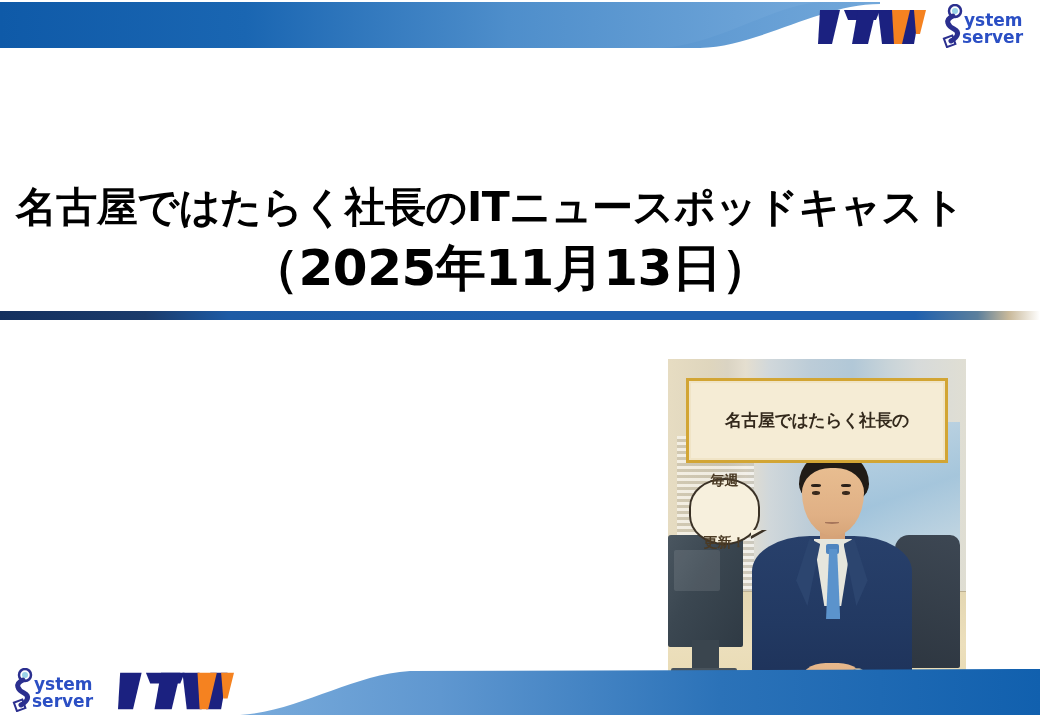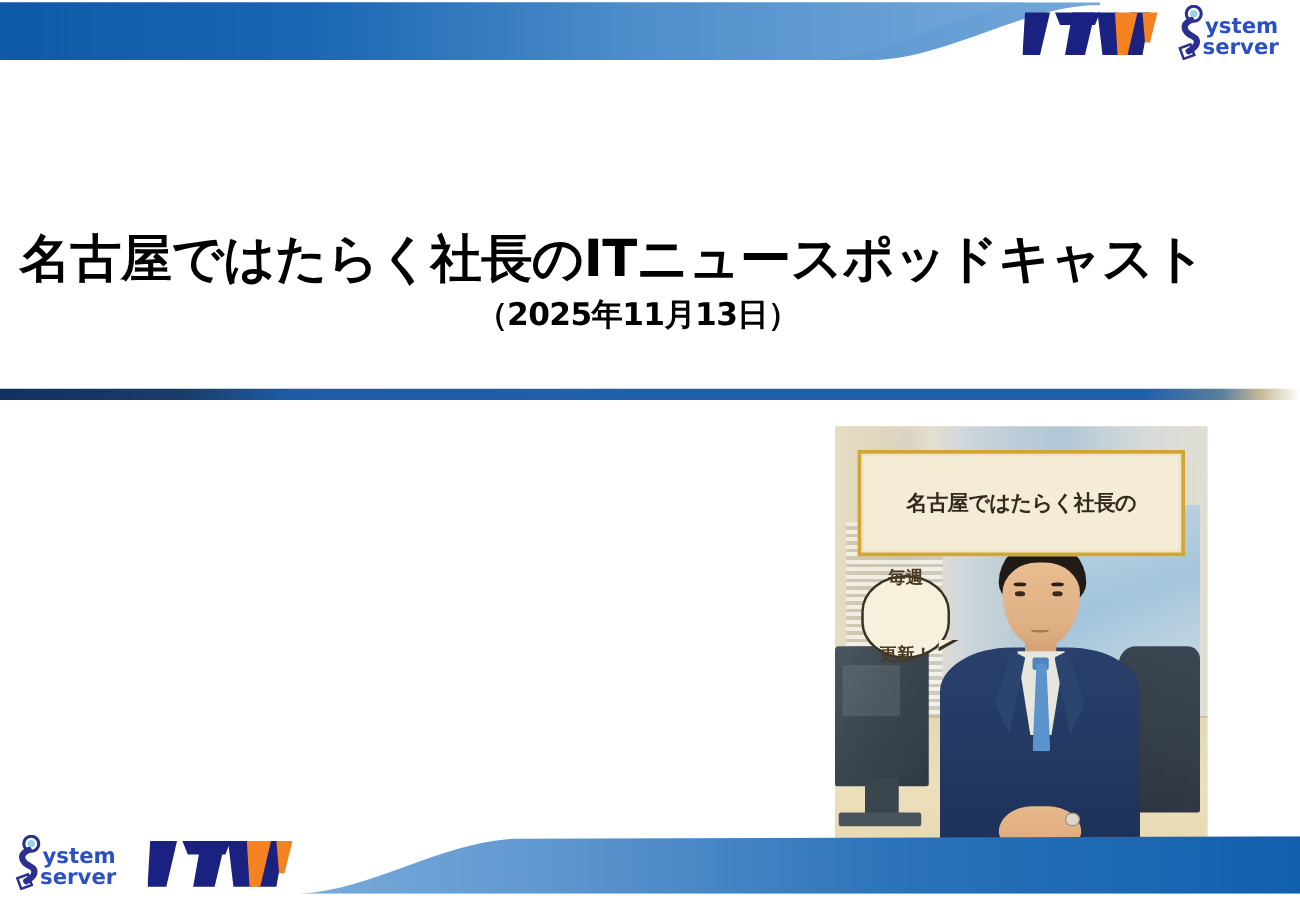--- a/index.html
+++ b/index.html
@@ -59,21 +59,21 @@
   .title-line {
     font-family: "DejaVu Sans", "Liberation Sans", sans-serif;
     font-weight: bold;
     font-size: 41px;
     line-height: 1.35;
     color: #000000;
     letter-spacing: -0.5px;
     white-space: nowrap;
   }
   .title-line.sub {
-    font-size: 25px;
+    font-size: 50px;
     padding-left: 40px;
   }
 
   
   .divider {
     position: absolute;
     left: 0;
     top: 311px;
     width: 1040px;
     height: 9px;
@@ -85,21 +85,21 @@
         #1f60ae 88%,
         #5c7f9c 94%,
         #c9b99a 97%,
         #ffffff 100%);
   }
 
   
   .cover-art {
     position: absolute;
     left: 668px;
-    top: 341px;
+    top: 359px;
     width: 298px;
     height: 351px;
     background: #efe6cd;
     overflow: hidden;
     text-decoration: underline;
   }
   .ca-bg {
     position: absolute;
     inset: 0;
     background:

